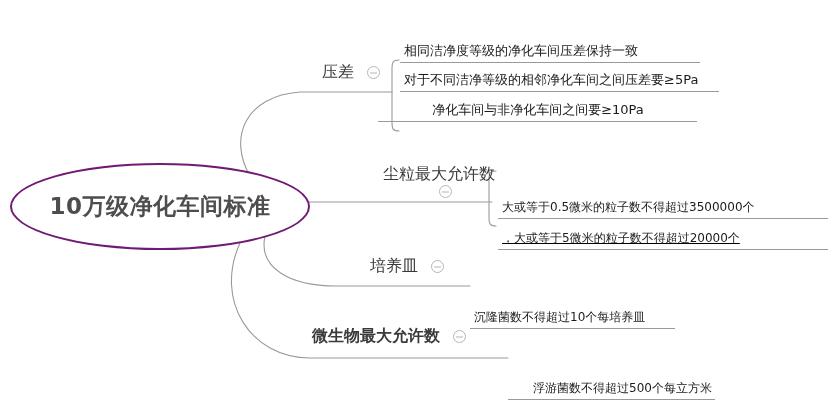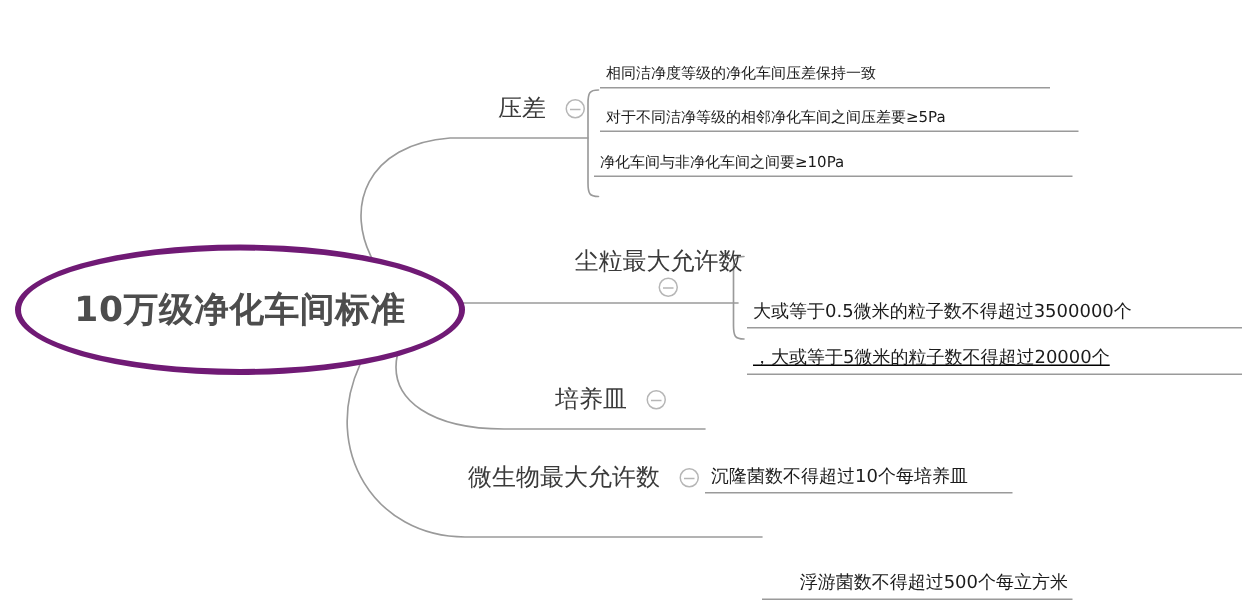--- a/index.html
+++ b/index.html
@@ -27,21 +27,21 @@
     pointer-events: none;
   }
 
   
   .root-node {
     position: absolute;
     left: 10px;
     top: 163px;
     width: 300px;
     height: 87px;
-    border: 4px solid #701a75;
+    border: 2px solid #701a75;
     border-radius: 50%;
     background: #ffffff;
     display: flex;
     align-items: center;
     justify-content: center;
     box-sizing: border-box;
   }
   .root-label {
     font-size: 23px;
     font-weight: bold;
@@ -89,21 +89,21 @@
     transform: translateY(-0.5px);
   }
 
   
   .leaf {
     position: absolute;
     white-space: nowrap;
     box-sizing: border-box;
   }
   .leaf-text {
-    font-size: 10px;
+    font-size: 13px;
     color: #1b1b1b;
     white-space: nowrap;
     display: block;
     padding: 0 3px 2px 4px;
     font-family: "DejaVu Sans", "Liberation Sans", sans-serif;
   }
   .leaf-rule {
     height: 1px;
     background: #9a9a9a;
     width: 100%;
@@ -133,36 +133,36 @@
 
       <path d="M 496,171 C 490,171 489,173 489,180 L 489,217 C 489,224 490,226 496,226"></path>
     </g>
   </svg>
 
   <div class="root-node">
     <span class="root-label">10万级净化车间标准</span>
   </div>
 
   <div class="branch">
-    <div class="branch-head" style="left:332px; top:62px;text-align:right;">
+    <div class="branch-head" style="left:322px; top:62px;text-align:right;">
       <span class="branch-label">压差</span>
       <span class="toggle-icon"></span>
     </div>
 
     <div class="leaf" style="left:400px; top:42px; width:300px;">
       <span class="leaf-text">相同洁净度等级的净化车间压差保持一致</span>
       <div class="leaf-rule"></div>
     </div>
 
     <div class="leaf" style="left:400px; top:71px; width:319px;">
       <span class="leaf-text">对于不同洁净等级的相邻净化车间之间压差要≥5Pa</span>
       <div class="leaf-rule"></div>
     </div>
 
-    <div class="leaf" style="left:396px; top:101px; width:319px;">
+    <div class="leaf" style="left:378px; top:101px; width:319px;text-align:center;">
       <span class="leaf-text">净化车间与非净化车间之间要≥10Pa</span>
       <div class="leaf-rule"></div>
     </div>
   </div>
 
   <div class="branch">
     <div class="branch-head" style="left:383px; top:164px;flex-direction:column;">
       <span class="branch-label">尘粒最大允许数</span>
       <span class="toggle-icon"></span>
     </div>
@@ -184,21 +184,21 @@
       <span class="toggle-icon"></span>
     </div>
 
     <div class="leaf leaf-small" style="left:470px; top:265px; width:205px;">
       <span class="leaf-text">沉隆菌数不得超过10个每培养皿</span>
       <div class="leaf-rule"></div>
     </div>
   </div>
 
   <div class="branch">
-    <div class="branch-head" style="left:312px; top:308px;">
+    <div class="branch-head" style="left:312px; top:326px;font-weight:bold;">
       <span class="branch-label">微生物最大允许数</span>
       <span class="toggle-icon"></span>
     </div>
 
     <div class="leaf leaf-small" style="left:508px; top:336px; width:207px;text-align:right;">
       <span class="leaf-text">浮游菌数不得超过500个每立方米</span>
       <div class="leaf-rule"></div>
     </div>
   </div>
 

